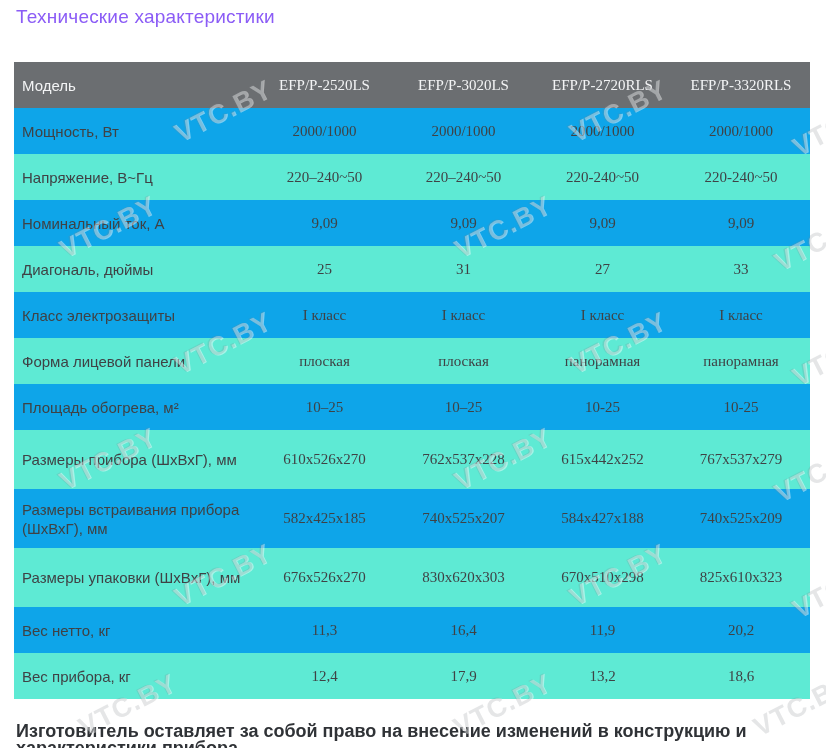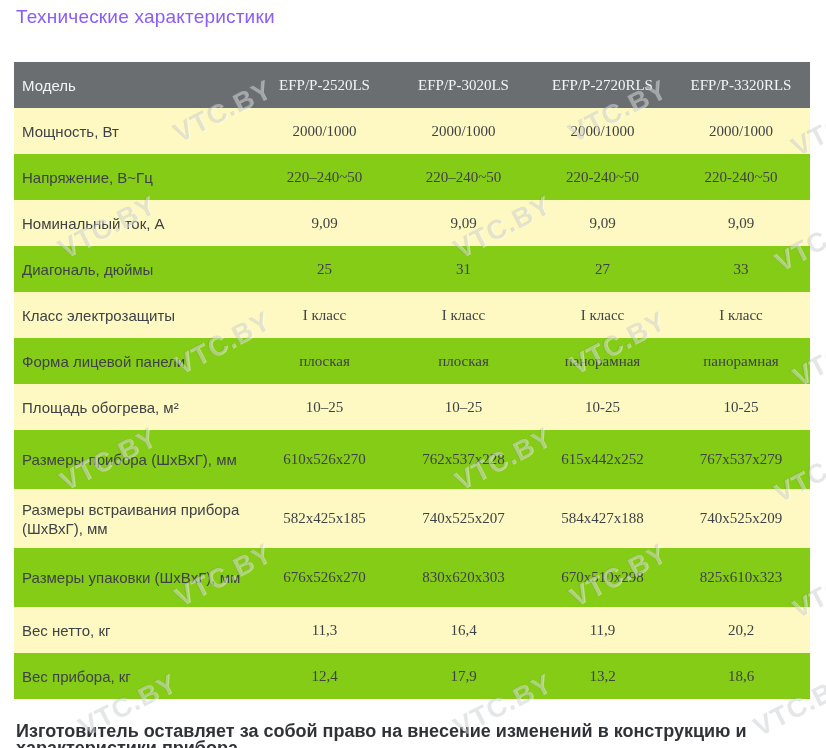--- a/index.html
+++ b/index.html
@@ -23,22 +23,22 @@
   table.spec col.c-val{width:139px;}
   table.spec col.c-val-last{width:138px;}
   .spec th,.spec td{
     padding:4px 6px;vertical-align:middle;
     font-size:15px;line-height:19px;
   }
   .spec .lbl{text-align:left;padding-left:8px;color:#3f4245;}
   .spec .val{text-align:center;color:#3f4245;font-family:Liberation Serif, serif;}
   tr.head{background:#6b6e71;}
   tr.head .lbl,tr.head .val{color:#f3f4f5;font-weight:400;}
-  tr.light{background:#fef9c3;}
-  tr.medium{background:#84cc16;}
+  tr.light{background:#0ea5e9;}
+  tr.medium{background:#5eead4;}
   tr.r46 td,tr.r46 th{height:38px;margin-left:24px;}
   tr.r59 td{height:51px;}
   .footnote{
     position:absolute;left:16px;top:723px;width:794px;margin:0;
     font-size:18px;font-weight:700;color:#2f3236;line-height:17px;
   }
   .watermarks{position:absolute;left:0;top:0;width:826px;height:748px;pointer-events:none;z-index:5;}
   .wm{
     position:absolute;
     font-size:27px;font-weight:600;letter-spacing:1px;

